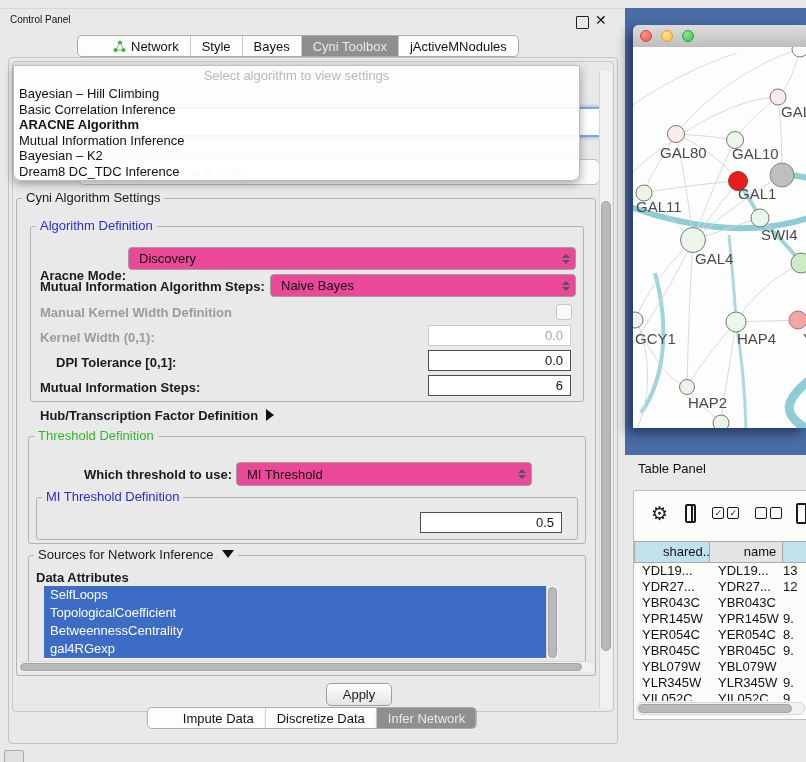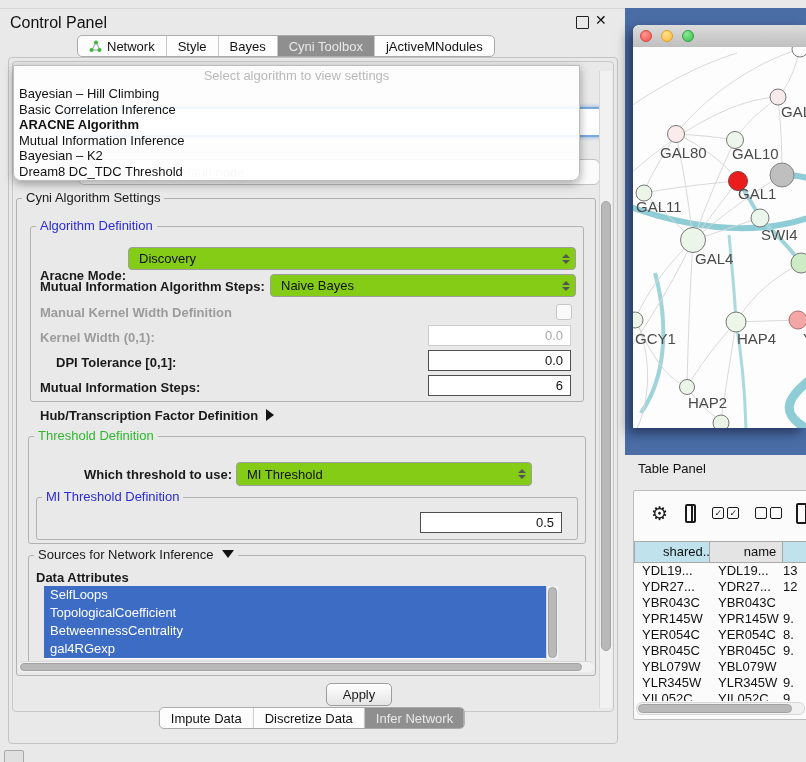--- a/index.html
+++ b/index.html
@@ -6,45 +6,45 @@
   body{
     width:806px;height:762px;position:relative;overflow:hidden;
     background:#e9e9e9;
     font-family:"Liberation Sans","DejaVu Sans",sans-serif;
     font-size:13px;color:#1a1a1a;
   }
   .abs{position:absolute;}
   
   .cp-window{left:0;top:8px;width:625px;height:737px;background:#e9e9e9;border-top:1px solid #d6d6d6;}
   .cp-header{left:0;top:0;width:625px;height:26px;}
-  .cp-title{left:10px;top:5px;font-size:16px;color:#111;}
+  .cp-title{left:10px;top:5px;font-size:10px;color:#111;}
   .float-btn{left:576px;top:7px;width:11px;height:11px;border:1.5px solid #222;border-radius:1px;background:transparent;}
   .close-btn{left:595px;top:3px;font-size:14px;font-weight:bold;color:#111;}
   
-  .seg{display:flex;background:#fdfdfd;border:1px solid #ababab;border-radius:5px;overflow:hidden;height:22px;box-sizing:border-box;}
+  .seg{display:flex;background:#fdfdfd;border:1px solid #ababab;border-radius:5px;overflow:hidden;height:22px;box-sizing:border-box;padding-left:24px;}
   .seg .tab{display:flex;align-items:center;gap:5px;padding:0 11px;font-size:13px;color:#111;border-right:1px solid #c9c9c9;white-space:nowrap;}
   .seg .tab:last-child{border-right:none;}
   .seg .tab.sel{background:#8f8f8f;color:#e9e9e9;}
   .cp-tabs{left:77px;top:26px;}
   .bottom-tabs{left:312px;top:698px;transform:translateX(-50%);}
   
   .cp-outer{left:8px;top:48px;width:608px;height:685px;border:1px solid #c3c3c3;border-radius:4px;background:#e9e9e9;}
   .cp-inner{left:12px;top:52px;width:600px;height:649px;border:1px solid #c8c8c8;border-radius:4px;background:#e9e9e9;}
   
   .frag-combo-focus{left:68px;top:98px;width:533px;height:26px;background:#fff;border:2px solid #7aa9df;border-radius:6px;box-shadow:0 0 4px #7aa9df;}
   .frag-combo-disabled{left:78px;top:150px;width:522px;height:26px;background:#fbfbfb;border:1px solid #c2c2c2;border-radius:6px;line-height:26px;padding-left:10px;color:#b5b5b5;box-sizing:border-box;}
   
   .group{border:1px solid #b2b2b2;border-radius:3px;}
   .gtitle{background:#e9e9e9;padding:0 4px;font-size:13px;line-height:14px;white-space:nowrap;}
   .blue{color:#2a2ad6;} .green{color:#2eb82e;}
   .lbl{font-size:13px;white-space:nowrap;}
   .b{font-weight:bold;}
   .dis{color:#9b9b9b;}
   
-  .combo{background:#84cc16;border:1px solid #9e9e9e;border-radius:4px;box-sizing:border-box;display:flex;align-items:center;}
+  .combo{background:#ec4899;border:1px solid #9e9e9e;border-radius:4px;box-sizing:border-box;display:flex;align-items:center;}
   .combo .val{padding-left:10px;flex:1;font-size:13px;color:#111;}
   .spin{display:flex;flex-direction:column;align-items:center;justify-content:center;gap:2px;width:18px;}
   .spin i{width:0;height:0;border-left:4px solid transparent;border-right:4px solid transparent;display:block;}
   .spin .up{border-bottom:4px solid #555;}
   .spin .dn{border-top:4px solid #555;}
   
   .field{background:#fff;box-sizing:border-box;text-align:right;padding:0 7px;font-size:13px;line-height:19px;}
   .field.en{border:1px solid #4e4e4e;color:#111;}
   .field.ds{border:1px solid #cccccc;color:#a8a8a8;}
   .checkbox{width:14px;height:14px;border:1px solid #c6c6c6;border-radius:3px;background:#fafafa;}
@@ -240,21 +240,21 @@
       </div>
   </div>
 
   <div class="abs algo-popup">
     <div class="popup-prompt">Select algorithm to view settings</div>
     <div class="popup-item">Bayesian – Hill Climbing</div>
     <div class="popup-item">Basic Correlation Inference</div>
     <div class="popup-item bold">ARACNE Algorithm</div>
     <div class="popup-item">Mutual Information Inference</div>
     <div class="popup-item">Bayesian – K2</div>
-    <div class="popup-item">Dream8 DC_TDC Threshold</div>
+    <div class="popup-item">Dream8 DC_TDC Inference</div>
   </div>
 </div>
 
 <div class="abs desktop"></div>
 <div class="abs net-window">
   <div class="net-titlebar">
     <span class="tl red"></span>
     <span class="tl yellow"></span>
     <span class="tl green"></span>
   </div>

